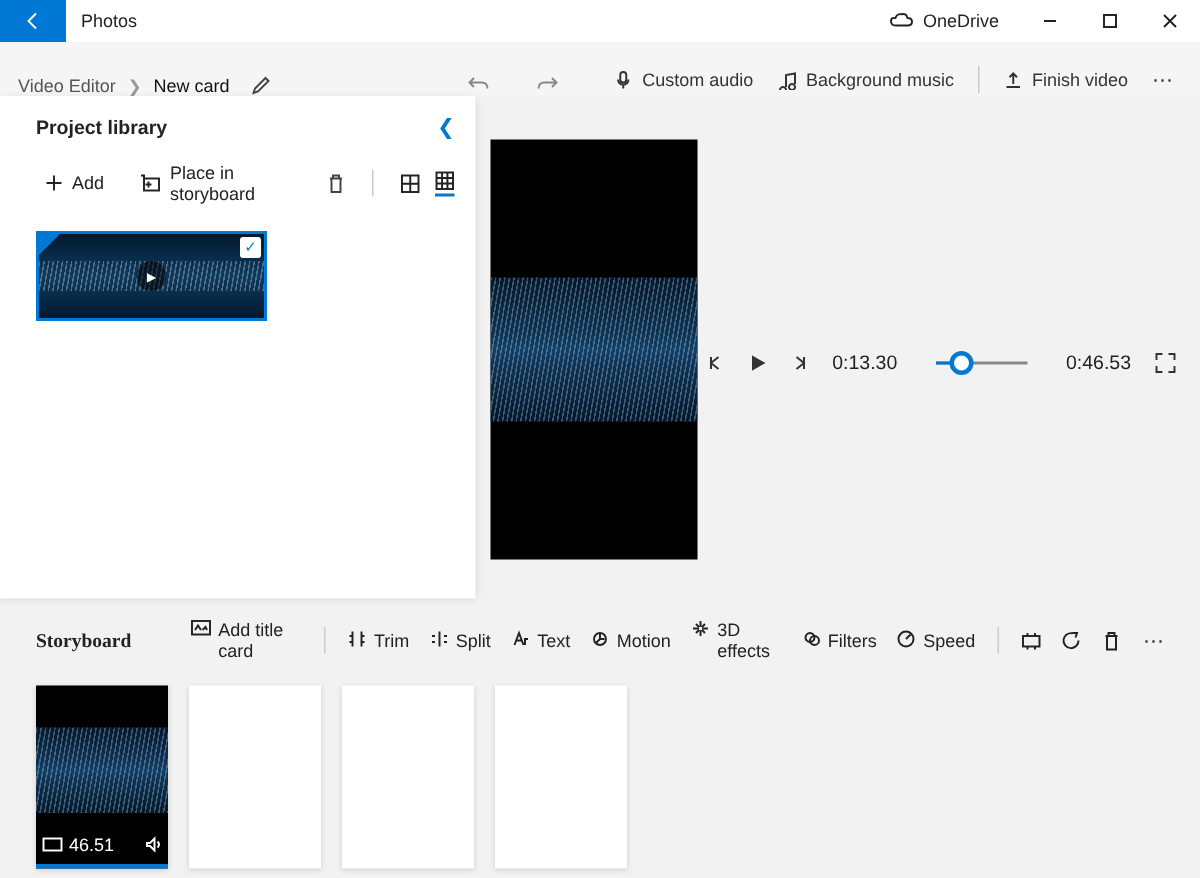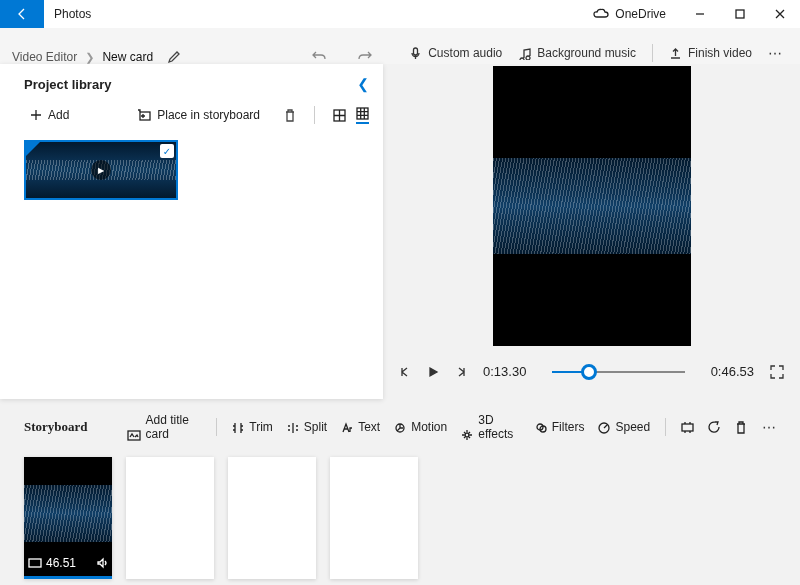--- a/index.html
+++ b/index.html
@@ -39,37 +39,37 @@
   .view-icons { display: flex; align-items: center; gap: 10px; }
   .view-icons .sel { border-bottom: 2px solid #0078d4; padding-bottom: 2px; }
   .thumb-area { padding: 6px 0 0 24px; }
   .clip-thumb { width: 154px; height: 60px; position: relative; border: 2px solid #0078d4; background: linear-gradient(0deg,#02192e,#0b3254 38%,#0e3a5e 50%,#0b3254 62%,#02192e); overflow: hidden; }
   .clip-thumb::before { content:""; position:absolute; top:0; left:0; border-top:14px solid #0078d4; border-right:14px solid transparent; }
   .clip-thumb .check { position:absolute; top:2px; right:2px; color:#0078d4; background:#fff; width:14px; height:14px; display:flex; align-items:center; justify-content:center; font-size:10px; border-radius:2px;}
   .clip-thumb .noise { position:absolute; left:0; right:0; top:18px; bottom:18px; background: repeating-linear-gradient(100deg, rgba(255,255,255,0.28) 0 1px, transparent 1px 3px); }
   .clip-thumb .play { position:absolute; top:50%; left:50%; transform:translate(-50%,-50%); width:20px; height:20px; border-radius:50%; background:rgba(0,0,0,0.55); display:flex; align-items:center; justify-content:center; color:#fff; font-size:8px;}
 
   
-  .preview { flex: 1; display: flex; flex-direction: column; align-items: center; padding: 2px 10px 0; }
+  .preview { flex: 1; display: flex; align-items: center; padding: 2px 10px 0; }
   .preview-frame { width: 198px; height: 280px; background: #000; position: relative; overflow:hidden; margin-top: 0; }
   .preview-frame .band { position:absolute; left:0; right:0; top:92px; height:96px; background: linear-gradient(0deg,#02192e,#0b3254 38%,#103f67 50%,#0b3254 62%,#02192e); }
   .preview-frame .band .pn { position:absolute; inset:0; background: repeating-linear-gradient(100deg, rgba(255,255,255,0.25) 0 1px, transparent 1px 3px); }
   .play-controls { display:flex; align-items:center; gap:16px; margin-top:18px; width: 100%; padding: 0 6px;}
   .pc-btn { color:#333; }
   .time { font-size: 13px; }
   .seek { flex:1; height:2px; background:#888; position:relative; margin:0 10px;}
   .seek .fill { position:absolute; left:0; top:0; bottom:0; width:28%; background:#0078d4;}
   .seek .knob { position:absolute; left:28%; top:50%; width:16px; height:16px; border-radius:50%; background:#fff; border:3px solid #0078d4; transform:translate(-50%,-50%);}
   .fullscreen { color:#333; }
 
   
   .storyboard { padding: 10px 16px 0 24px; }
   .sb-row { display:flex; align-items:center; gap:4px; }
   .sb-title { font-size: 13px; font-weight: 600; margin-right: 30px; font-family: Liberation Serif, serif; }
-  .sb-tool { display:flex; align-items:flex-end; gap:5px; font-size:12px; padding:4px 5px; color:#222;}
+  .sb-tool { display:flex; align-items:flex-start; gap:5px; font-size:12px; padding:4px 5px; color:#222;}
   .sb-sep { width:1px; height:18px; background:#ccc; margin:0 6px;}
   .sb-clips { display:flex; gap:14px; margin-top:12px;text-align:right; }
   .sb-clip { width:88px; height:122px; background:#fff; box-shadow:0 1px 4px rgba(0,0,0,0.15); position:relative;}
   .sb-clip.filled { background:#000; border-bottom:3px solid #0078d4;}
   .sb-clip.filled .mini { position:absolute; left:0; right:0; top:28px; bottom:34px; background: linear-gradient(0deg,#02192e,#0b3254 38%,#103f67 50%,#0b3254 62%,#02192e);}
   .sb-clip.filled .mini .mn { position:absolute; inset:0; background: repeating-linear-gradient(100deg, rgba(255,255,255,0.25) 0 1px, transparent 1px 3px);}
   .sb-clip .badge-row { position:absolute; left:4px; right:4px; bottom:6px; display:flex; align-items:center; gap:4px; color:#fff; font-size:12px;}
   .ico { display:inline-flex; align-items:center; justify-content:center; }
   svg { stroke: currentColor; fill: none; stroke-width: 1.3; }
 </style>

